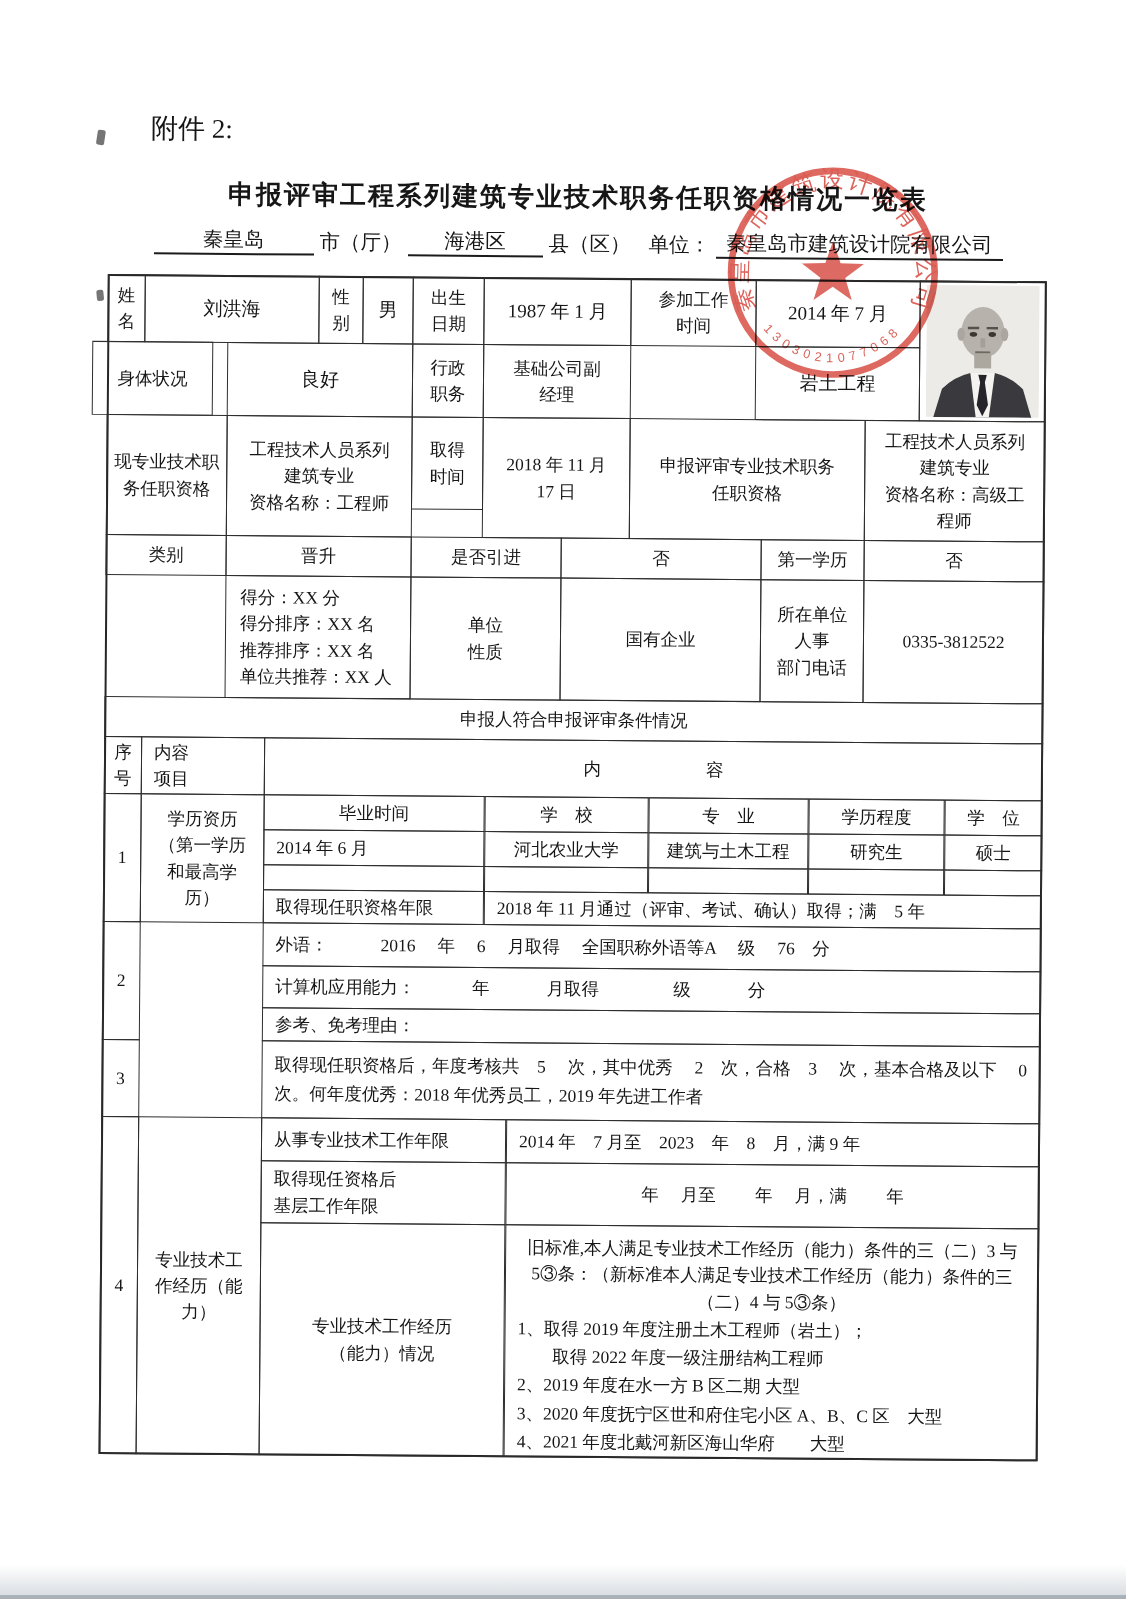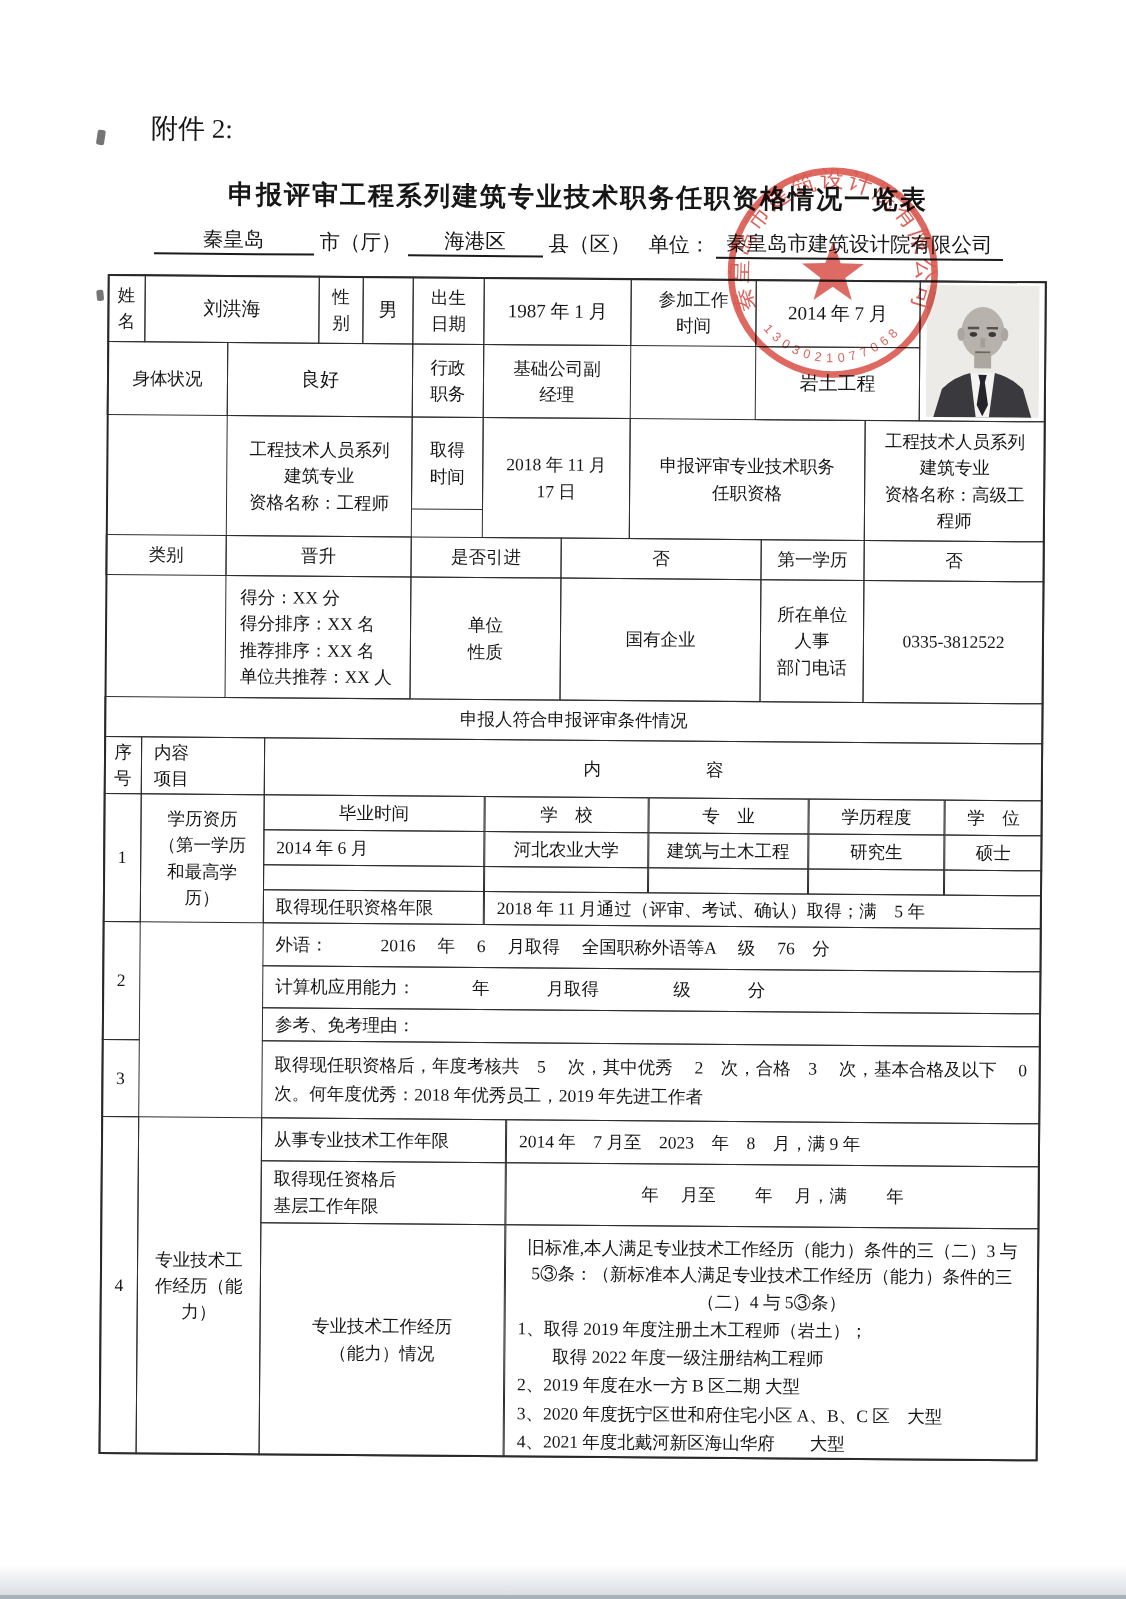--- a/index.html
+++ b/index.html
@@ -76,28 +76,29 @@
       <ellipse cx="70" cy="52" rx="4" ry="2.6" fill="#3b3733"></ellipse>
       <rect x="57.5" y="56" width="5" height="10" fill="#a49f98"></rect>
       <rect x="52" y="70" width="16" height="2.6" fill="#6e6861"></rect>
       <rect x="51" y="72" width="18" height="16" fill="#aca79f"></rect>
       <path d="M8,140 L17,110 Q30,97 47,93 L60,102 L73,93 Q90,97 103,110 L112,140 Z" fill="#3a3a3e"></path>
       <path d="M47,93 L73,93 L67,140 L53,140 Z" fill="#f4f3f0"></path>
       <path d="M55.5,95 L64.5,95 L62.5,103 L66,127 L60,139 L54,127 L57.5,103 Z" fill="#24242a"></path>
     </svg>
   </div>
 
-  <div class="cell" style="left:110px;top:345px;width:121px;height:74px">身体状况</div>
+  <div class="cell" style="left:95px;top:345px;width:121px;height:74px">身体状况</div>
   <div class="cell big" style="left:230px;top:345px;width:186px;height:74px">良好</div>
   <div class="cell pre" style="left:415px;top:345px;width:72px;height:74px">行政
 职务</div>
   <div class="cell pre" style="left:486px;top:345px;width:148px;height:74px">基础公司副
 经理</div>
   <div class="cell big" style="left:758px;top:345px;width:165px;height:74px">岩土工程</div>
 
+  <div class="cell" style="left:110px;top:418px;width:121px;height:121px">现专业技术职务任职资格</div>
   <div class="cell pre" style="left:230px;top:418px;width:186px;height:121px">工程技术人员系列
 建筑专业
 资格名称：工程师</div>
   <div class="cell pre" style="left:415px;top:418px;width:72px;height:93px">取得
 时间</div>
   <div class="cell pre" style="left:486px;top:418px;width:148px;height:121px">2018 年 11 月
 17 日</div>
   <div class="cell pre" style="left:633px;top:418px;width:236px;height:121px">申报评审专业技术职务
 任职资格</div>
   <div class="cell pre" style="left:868px;top:418px;width:181px;height:121px">工程技术人员系列

